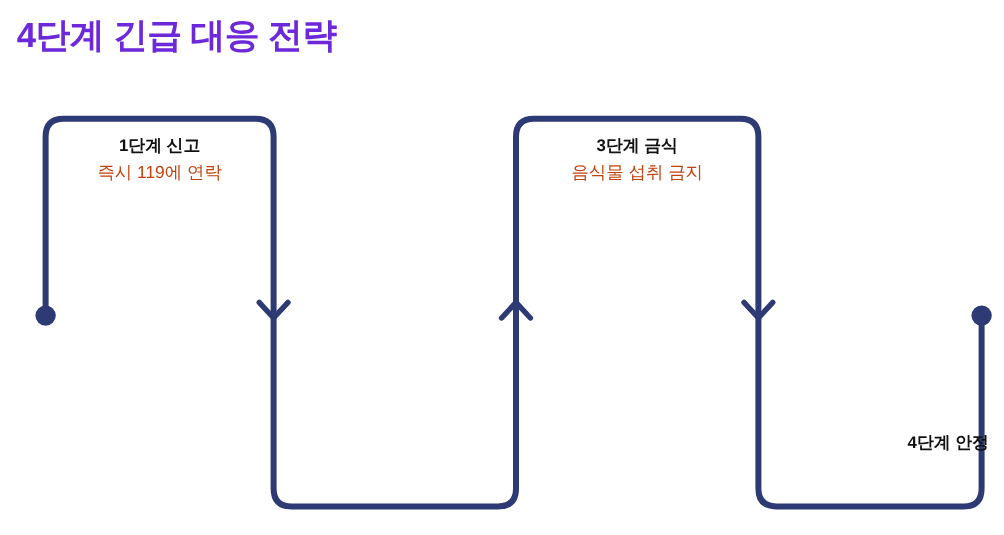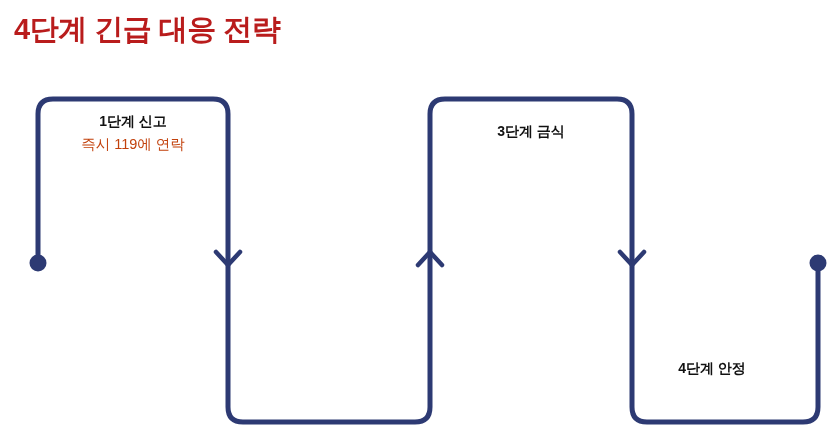--- a/index.html
+++ b/index.html
@@ -11,21 +11,21 @@
     overflow: hidden;
     font-family: "Liberation Sans", sans-serif;
   }
   .page-title {
     position: absolute;
     left: 14px;
     top: 10px;
     font-size: 29px;
     font-weight: 800;
     letter-spacing: -0.5px;
-    color: #b91c1c;
+    color: #6d28d9;
     margin: 0;
   }
   .flow-svg {
     position: absolute;
     left: 0;
     top: 0;
   }
   .step {
     position: absolute;
     text-align: center;
@@ -38,22 +38,22 @@
   }
   .step-desc {
     margin-top: 4px;
     font-size: 14.5px;
     font-weight: 400;
     color: #c2410c;
     line-height: 1.3;
   }
   .step-1 { left: 48px;  top: 112px; width: 170px; }
   .step-2 { left: 254px; top: 344px; width: 150px; }
-  .step-3 { left: 446px; top: 112px; width: 170px; margin-top: 10px; }
-  .step-4 { left: 624px; top: 359px; width: 176px; }
+  .step-3 { left: 446px; top: 112px; width: 170px; }
+  .step-4 { left: 648px; top: 359px; width: 176px; text-align: right; }
 </style>
 </head>
 <body>
 
 <div class="canvas">
 
   <h1 class="page-title">4단계 긴급 대응 전략</h1>
 
   <svg class="flow-svg" width="837" height="446" viewBox="0 0 837 446">
 
@@ -77,19 +77,20 @@
   </svg>
 
   <div class="step step-1">
     <div class="step-label">1단계 신고</div>
     <div class="step-desc">즉시 119에 연락</div>
   </div>
 
 
   <div class="step step-3">
     <div class="step-label">3단계 금식</div>
+    <div class="step-desc">음식물 섭취 금지</div>
   </div>
 
   <div class="step step-4">
     <div class="step-label">4단계 안정</div>
   </div>
 
 </div>
 
 </body></html>

